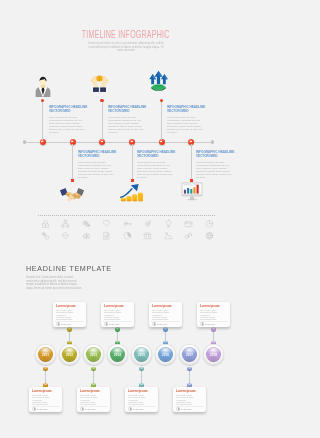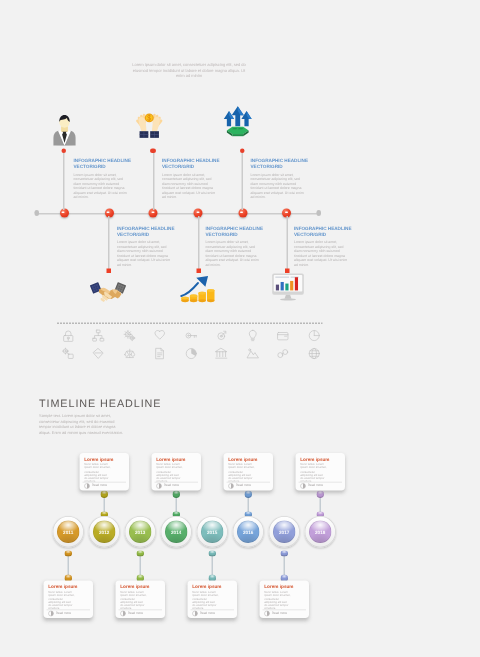--- a/index.html
+++ b/index.html
@@ -32,20 +32,21 @@
 .cline{position:absolute;width:1px;background:#c4ccd2;}
 .yrtxt{position:absolute;left:0;right:0;text-align:center;color:rgba(255,255,255,.92);font-size:3.1px;font-weight:700;letter-spacing:.05px;}
 .dash{position:absolute;height:1px;background-image:linear-gradient(to right,#b8b8b8 0 1.2px,transparent 1.2px 2px);background-size:2px 1px;}
 .gicon{position:absolute;}
 svg{display:block;overflow:visible;}
 </style>
 </head>
 <body>
 
 <div class="page">
+<div class="title"><span class="title-inner">TIMELINE INFOGRAPHIC</span></div>
 <div class="sub">
 <div>Lorem ipsum dolor sit amet, consectetuer adipiscing elit, sed do</div>
 <div>eiusmod tempor incididunt ut labore et dolore magna aliqua. Ut</div>
 <div>enim ad minim</div>
 </div>
 <div class="gicon" style="left:34px;top:74px">
       <svg width="18" height="23" viewBox="0 0 44 56">
 <ellipse cx="22" cy="55" rx="16" ry="1.4" fill="#000" opacity=".07"></ellipse>
 <path d="M4 56V44c0-7 3.4-11.2 8.6-11.8L22 56z" fill="#999999"></path>
 <path d="M40 56V44c0-7-3.4-11.2-8.6-11.8L22 56z" fill="#999999"></path>
@@ -320,21 +321,21 @@
         <path d="M9 10.5l2-1.5"></path>
       </svg>
     </div>
 <div class="gicon" style="left:204.5px;top:231.0px">
       <svg width="9" height="9" viewBox="-1 -1 22 21" fill="none" stroke="#c2c2c2" stroke-width="1.1" stroke-linecap="round" stroke-linejoin="round">
         <circle cx="10" cy="10" r="8.2"></circle>
         <ellipse cx="10" cy="10" rx="3.6" ry="8.2"></ellipse>
         <path d="M1.8 10h16.4M3.2 5.5h13.6M3.2 14.5h13.6"></path>
       </svg>
     </div>
-<div class="tmpl-title" style="left:26px;top:264px">TIMELINE HEADLINE</div>
+<div class="tmpl-title" style="left:26px;top:264px">HEADLINE TEMPLATE</div>
 <div class="tmpl-sub" style="left:26px;top:276px">
 <div>Sample text. Lorem ipsum dolor sit amet,</div>
 <div>consectetur adipiscing elit, sed do eiusmod</div>
 <div>tempor incididunt ut labore et dolore magna</div>
 <div>aliqua. Enim ad minim quis nostrud exercitation.</div>
 </div>
 <div class="cline" style="left:69.0px;top:329px;height:14px"></div>
 <div class="cdot" style="left:66.9px;top:326.5px;width:5.2px;height:5.2px;background-color:#b6a81a"></div>
 <div class="cdot" style="left:67.3px;top:340.5px;width:4.4px;height:4.4px;background-color:#b6a81a"></div>
 <div class="cline" style="left:117.0px;top:329px;height:14px"></div>

